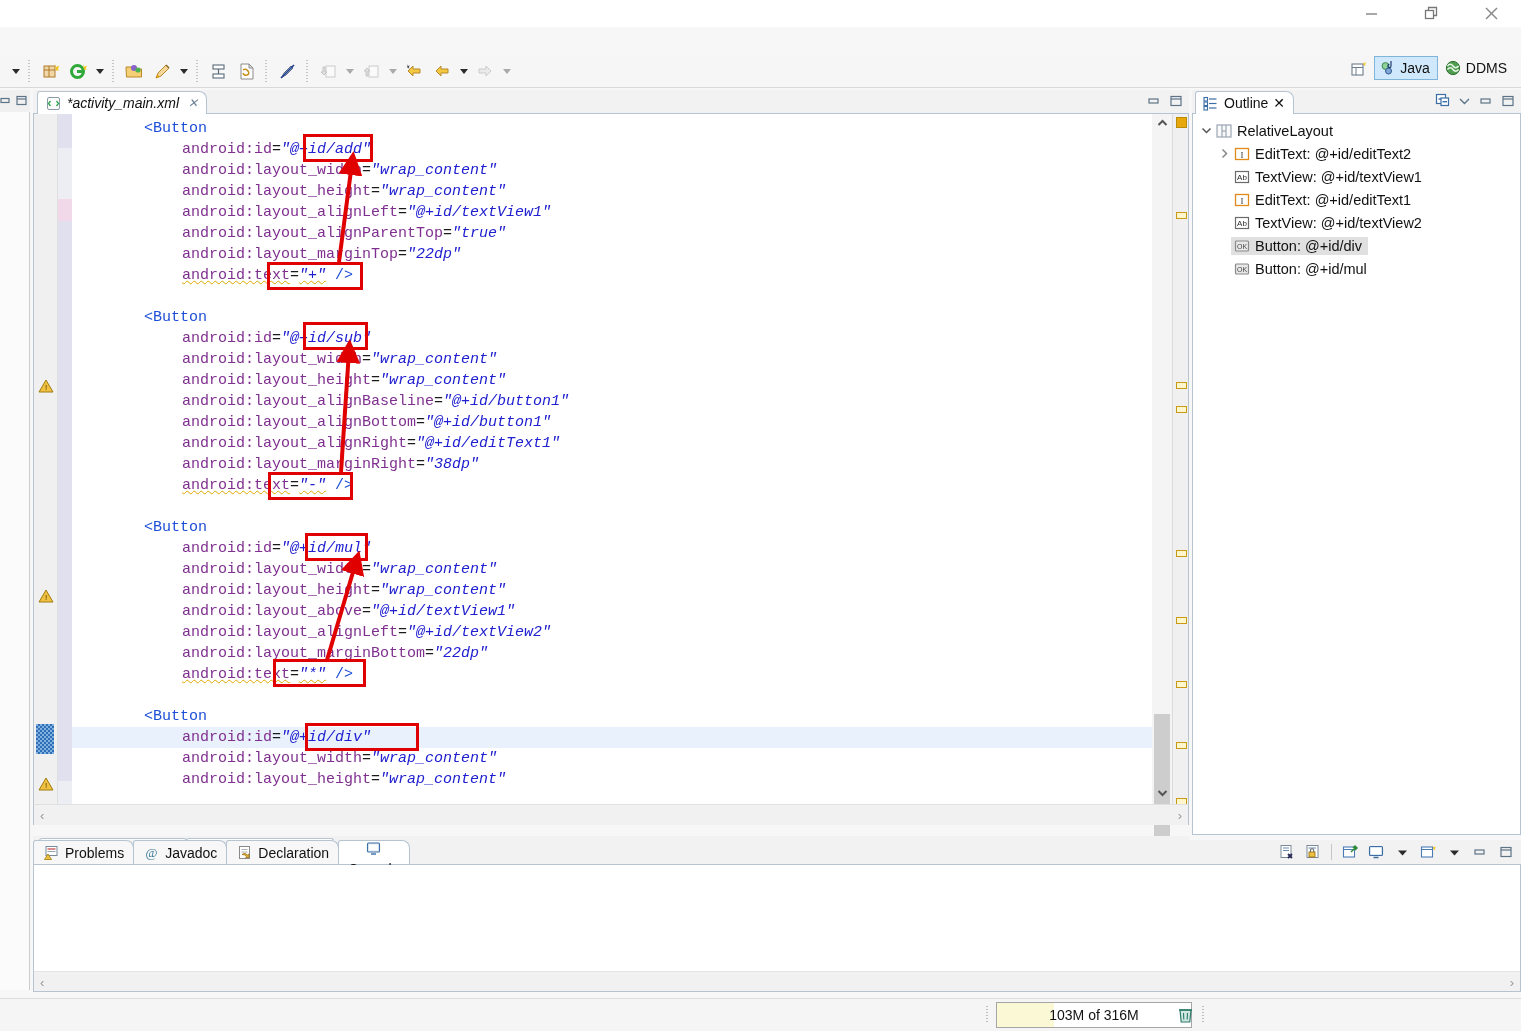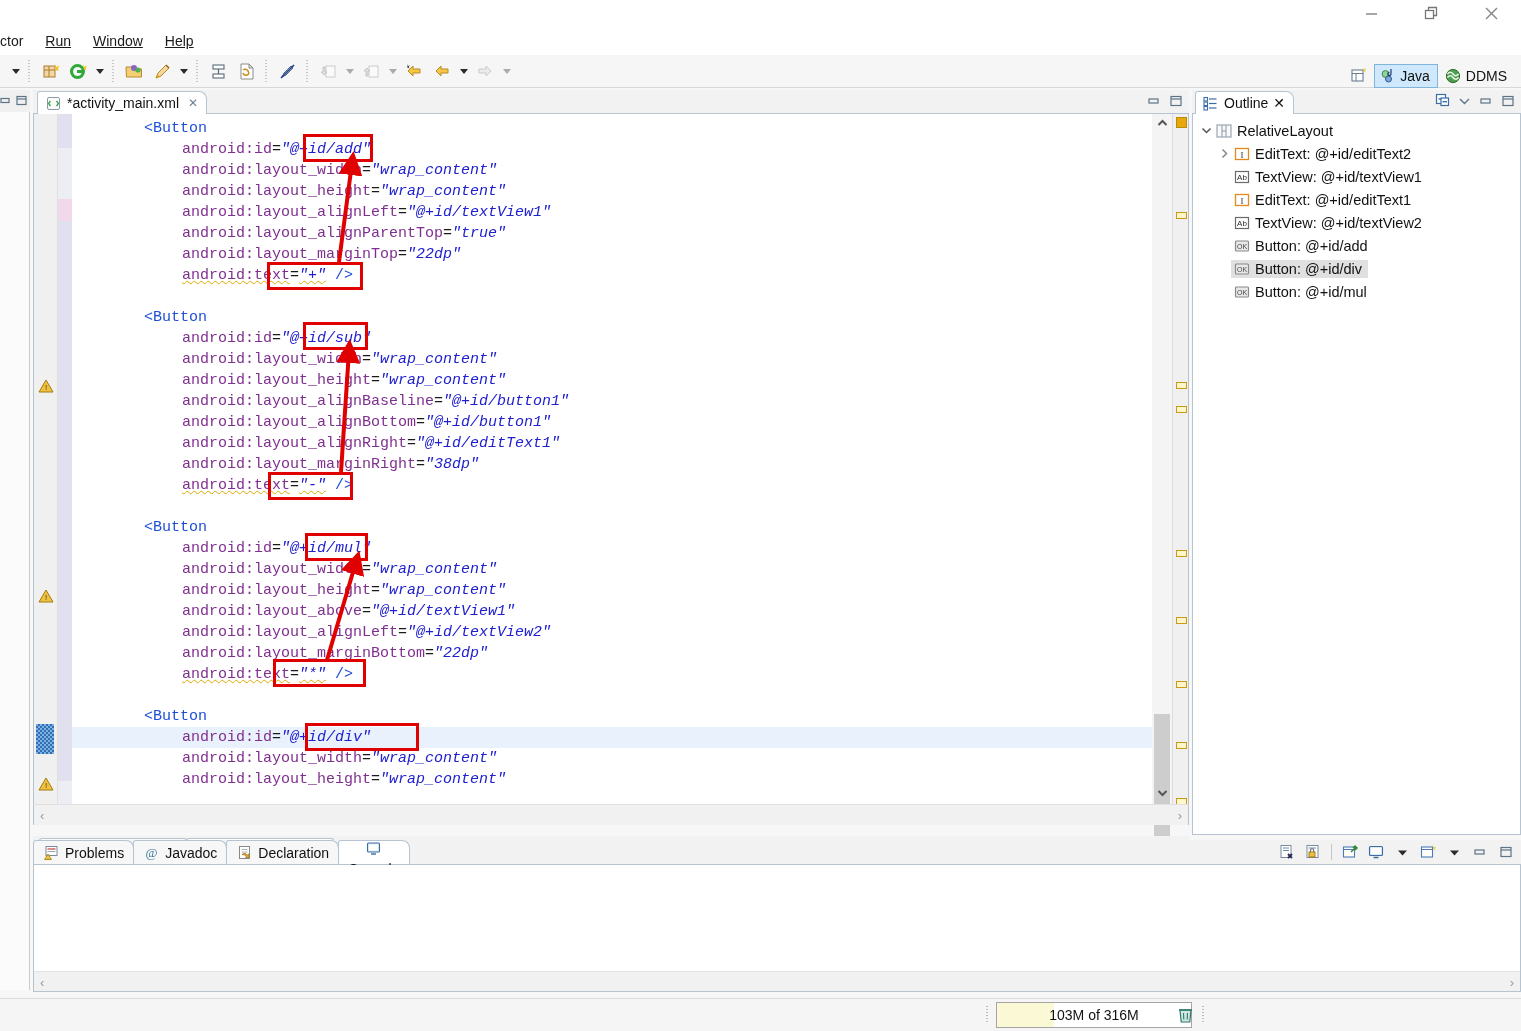--- a/index.html
+++ b/index.html
@@ -66,21 +66,21 @@
   .tb-arrow {
     width: 15px; height: 26px;
     display: flex; align-items: center; justify-content: center;
   }
   .tb-arrow .car { width: 0; height: 0; border-left: 4px solid transparent; border-right: 4px solid transparent; border-top: 5px solid #2b2b2b; }
   .tb-arrow.dim .car { border-top-color: #aaaaaa; }
 
   
   .persp {
     position: absolute; right: 0; top: 56px; height: 32px;
-    display: flex; align-items: flex-end; gap: 2px;
+    display: flex; align-items: flex-start; gap: 2px;
     padding-right: 6px;
   }
   .persp-open { width: 26px; height: 26px; display:flex; align-items:center; justify-content:center; }
   .persp-item {
     display: flex; align-items: center; gap: 4px;
     padding: 3px 7px 3px 4px;
     font-size: 14px; color: #111;
     border: 1px solid transparent;
   }
   .persp-item.active { background: #cfe8fb; border: 1px solid #7fb4dd; }
@@ -108,21 +108,21 @@
   }
   .ed-tab {
     position: absolute; left: 4px; top: 1px;
     height: 23px;
     display: flex; align-items: center; gap: 5px;
     padding: 0 8px 0 7px;
     background: #ffffff;
     border: 1px solid #b6c4d2;
     border-bottom: none;
     border-radius: 3px 8px 0 0;
-    font-size: 14px; color: #111;
+    font-size: 14px; color: #111; font-style: italic;
   }
   .ed-tab .xmark { color: #6d8296; font-size: 12px; margin-left: 4px; }
   .ed-tab-ctrls {
     position: absolute; right: 6px; top: 3px;
     display: flex; gap: 8px; align-items: center;
   }
 
   .ed-body {
     position: absolute; left: 0; top: 24px; width: 1156px; height: 690px;
     background: #ffffff;
@@ -344,26 +344,20 @@
       </div>
       <div class="win-btn">
         <svg width="15" height="15" viewBox="0 0 15 15">
           <line x1="2" y1="2" x2="13" y2="13" stroke="#888" stroke-width="1.4"></line>
           <line x1="13" y1="2" x2="2" y2="13" stroke="#888" stroke-width="1.4"></line>
         </svg>
       </div>
     </div>
   </div>
 
-  <div class="menubar">
-    <div class="menu-item" style="padding-left:0;"><span>ctor</span></div>
-    <div class="menu-item"><u><span>Run</span></u></div>
-    <div class="menu-item"><u><span>Window</span></u></div>
-    <div class="menu-item"><u><span>Help</span></u></div>
-  </div>
 
   <div class="toolbar">
     <div style="width:8px"></div>
     <div class="tb-arrow">
         <div class="car"></div>
       </div>
     <div class="tb-grip"></div>
 
     <div class="tb-btn">
       <svg width="19" height="19" viewBox="0 0 19 19">
@@ -744,32 +738,20 @@
           <span class="ol-sel">
             <span class="ol-ico">
               <svg width="16" height="14" viewBox="0 0 16 14">
                 <rect x="1.5" y="1.5" width="13" height="11" fill="#fff" stroke="#6a6a6a" stroke-width="1.2"></rect>
                 <text x="8" y="10" font-size="8" text-anchor="middle" fill="#2a2a2a" font-family="Liberation Sans, sans-serif">Ab</text>
               </svg>
             </span>
             <span>TextView: @+id/textView2</span>
           </span>
         </div>
-        <div class="ol-row indent">
-          <span class="ol-twist"></span>
-          <span class="ol-sel">
-            <span class="ol-ico">
-              <svg width="16" height="14" viewBox="0 0 16 14">
-                <rect x="1.5" y="2" width="13" height="10" rx="1" fill="#e8e8e8" stroke="#8a8a8a" stroke-width="1.2"></rect>
-                <text x="8" y="9.5" font-size="7" text-anchor="middle" fill="#444" font-family="Liberation Sans, sans-serif">OK</text>
-              </svg>
-            </span>
-            <span>Button: @+id/add</span>
-          </span>
-        </div>
         <div class="ol-row indent sel-row">
           <span class="ol-twist"></span>
           <span class="ol-sel">
             <span class="ol-ico">
               <svg width="16" height="14" viewBox="0 0 16 14">
                 <rect x="1.5" y="2" width="13" height="10" rx="1" fill="#e8e8e8" stroke="#8a8a8a" stroke-width="1.2"></rect>
                 <text x="8" y="9.5" font-size="7" text-anchor="middle" fill="#444" font-family="Liberation Sans, sans-serif">OK</text>
               </svg>
             </span>
             <span>Button: @+id/div</span>

